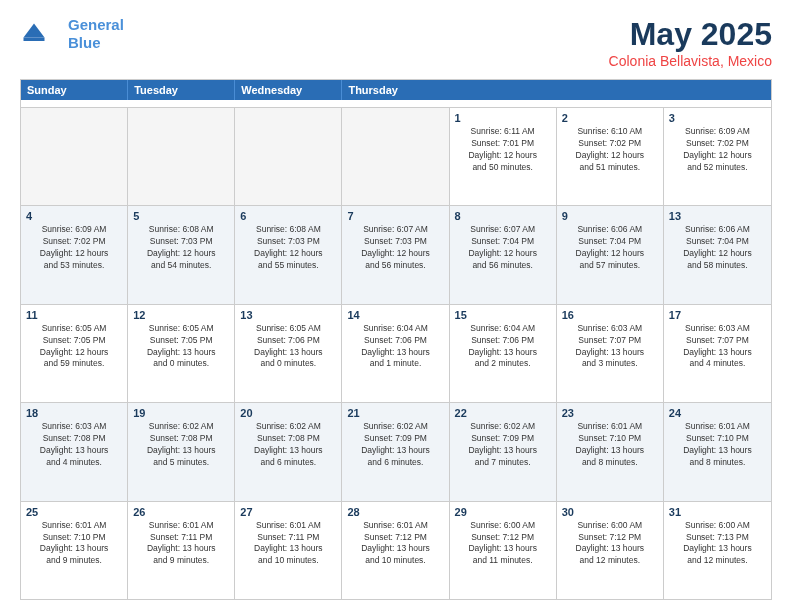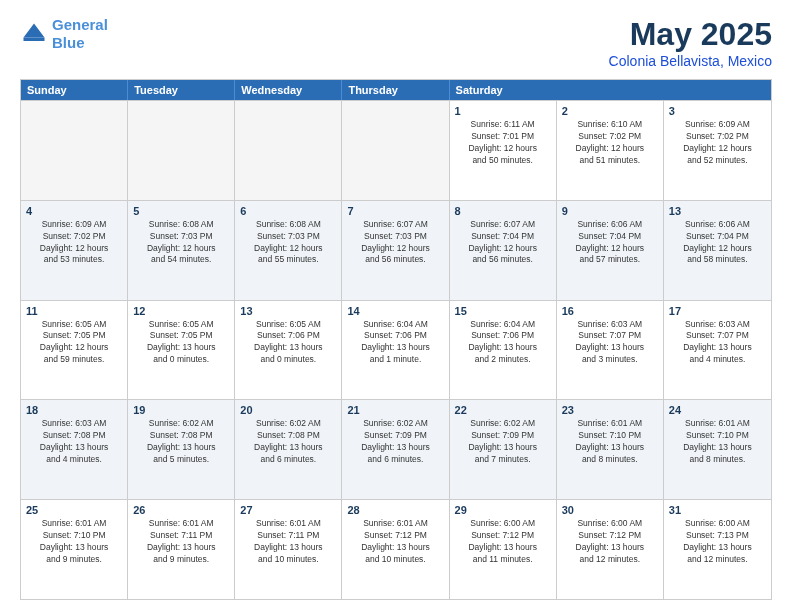--- a/index.html
+++ b/index.html
@@ -19,21 +19,21 @@
     }
     .header {
       display: flex;
       justify-content: space-between;
       align-items: flex-start;
       margin-bottom: 10px;
     }
     .logo {
       display: flex;
       align-items: center;
-      gap: 4px;
+      gap: 20px;
     }
     .logo-text {
       font-size: 15px;
       font-weight: bold;
       color: #1a3a5c;
       line-height: 1.2;
     }
     .logo-text span {
       color: #4a90d9;
     }
@@ -44,27 +44,28 @@
     .title-block {
       text-align: right;
     }
     .main-title {
       font-size: 32px;
       font-weight: bold;
       color: #1a3a5c;
     }
     .subtitle {
       font-size: 14px;
-      color: #1d4ed8;
+      color: #ef4444;
     }
     .calendar {
       flex: 1;
       display: flex;
       flex-direction: column;
       border: 1px solid #ccc;
+      gap: 7px;
     }
     .cal-header {
       display: grid;
       grid-template-columns: repeat(7, 1fr);
       background: #2a6db5;
     }
     .cal-header-cell {
       color: #fff;
       font-size: 11px;
       font-weight: bold;
@@ -128,21 +129,20 @@
       <div class="subtitle">Colonia Bellavista, Mexico</div>
     </div>
   </div>
 
   <div class="calendar">
     <div class="cal-header">
     <div class="cal-header-cell">Sunday</div>
         <div class="cal-header-cell">Tuesday</div>
         <div class="cal-header-cell">Wednesday</div>
         <div class="cal-header-cell">Thursday</div>
-        <div class="cal-header-cell">Saturday</div>
       </div>
     <div class="cal-body">
     <div class="cal-row">
           <div class="cal-cell empty"></div>
           <div class="cal-cell empty"></div>
           <div class="cal-cell empty"></div>
           <div class="cal-cell empty"></div>
           <div class="cal-cell">
             <div class="day-num">1</div>
             <div class="cell-text" style="white-space: pre-line;">Sunrise: 6:11 AM

